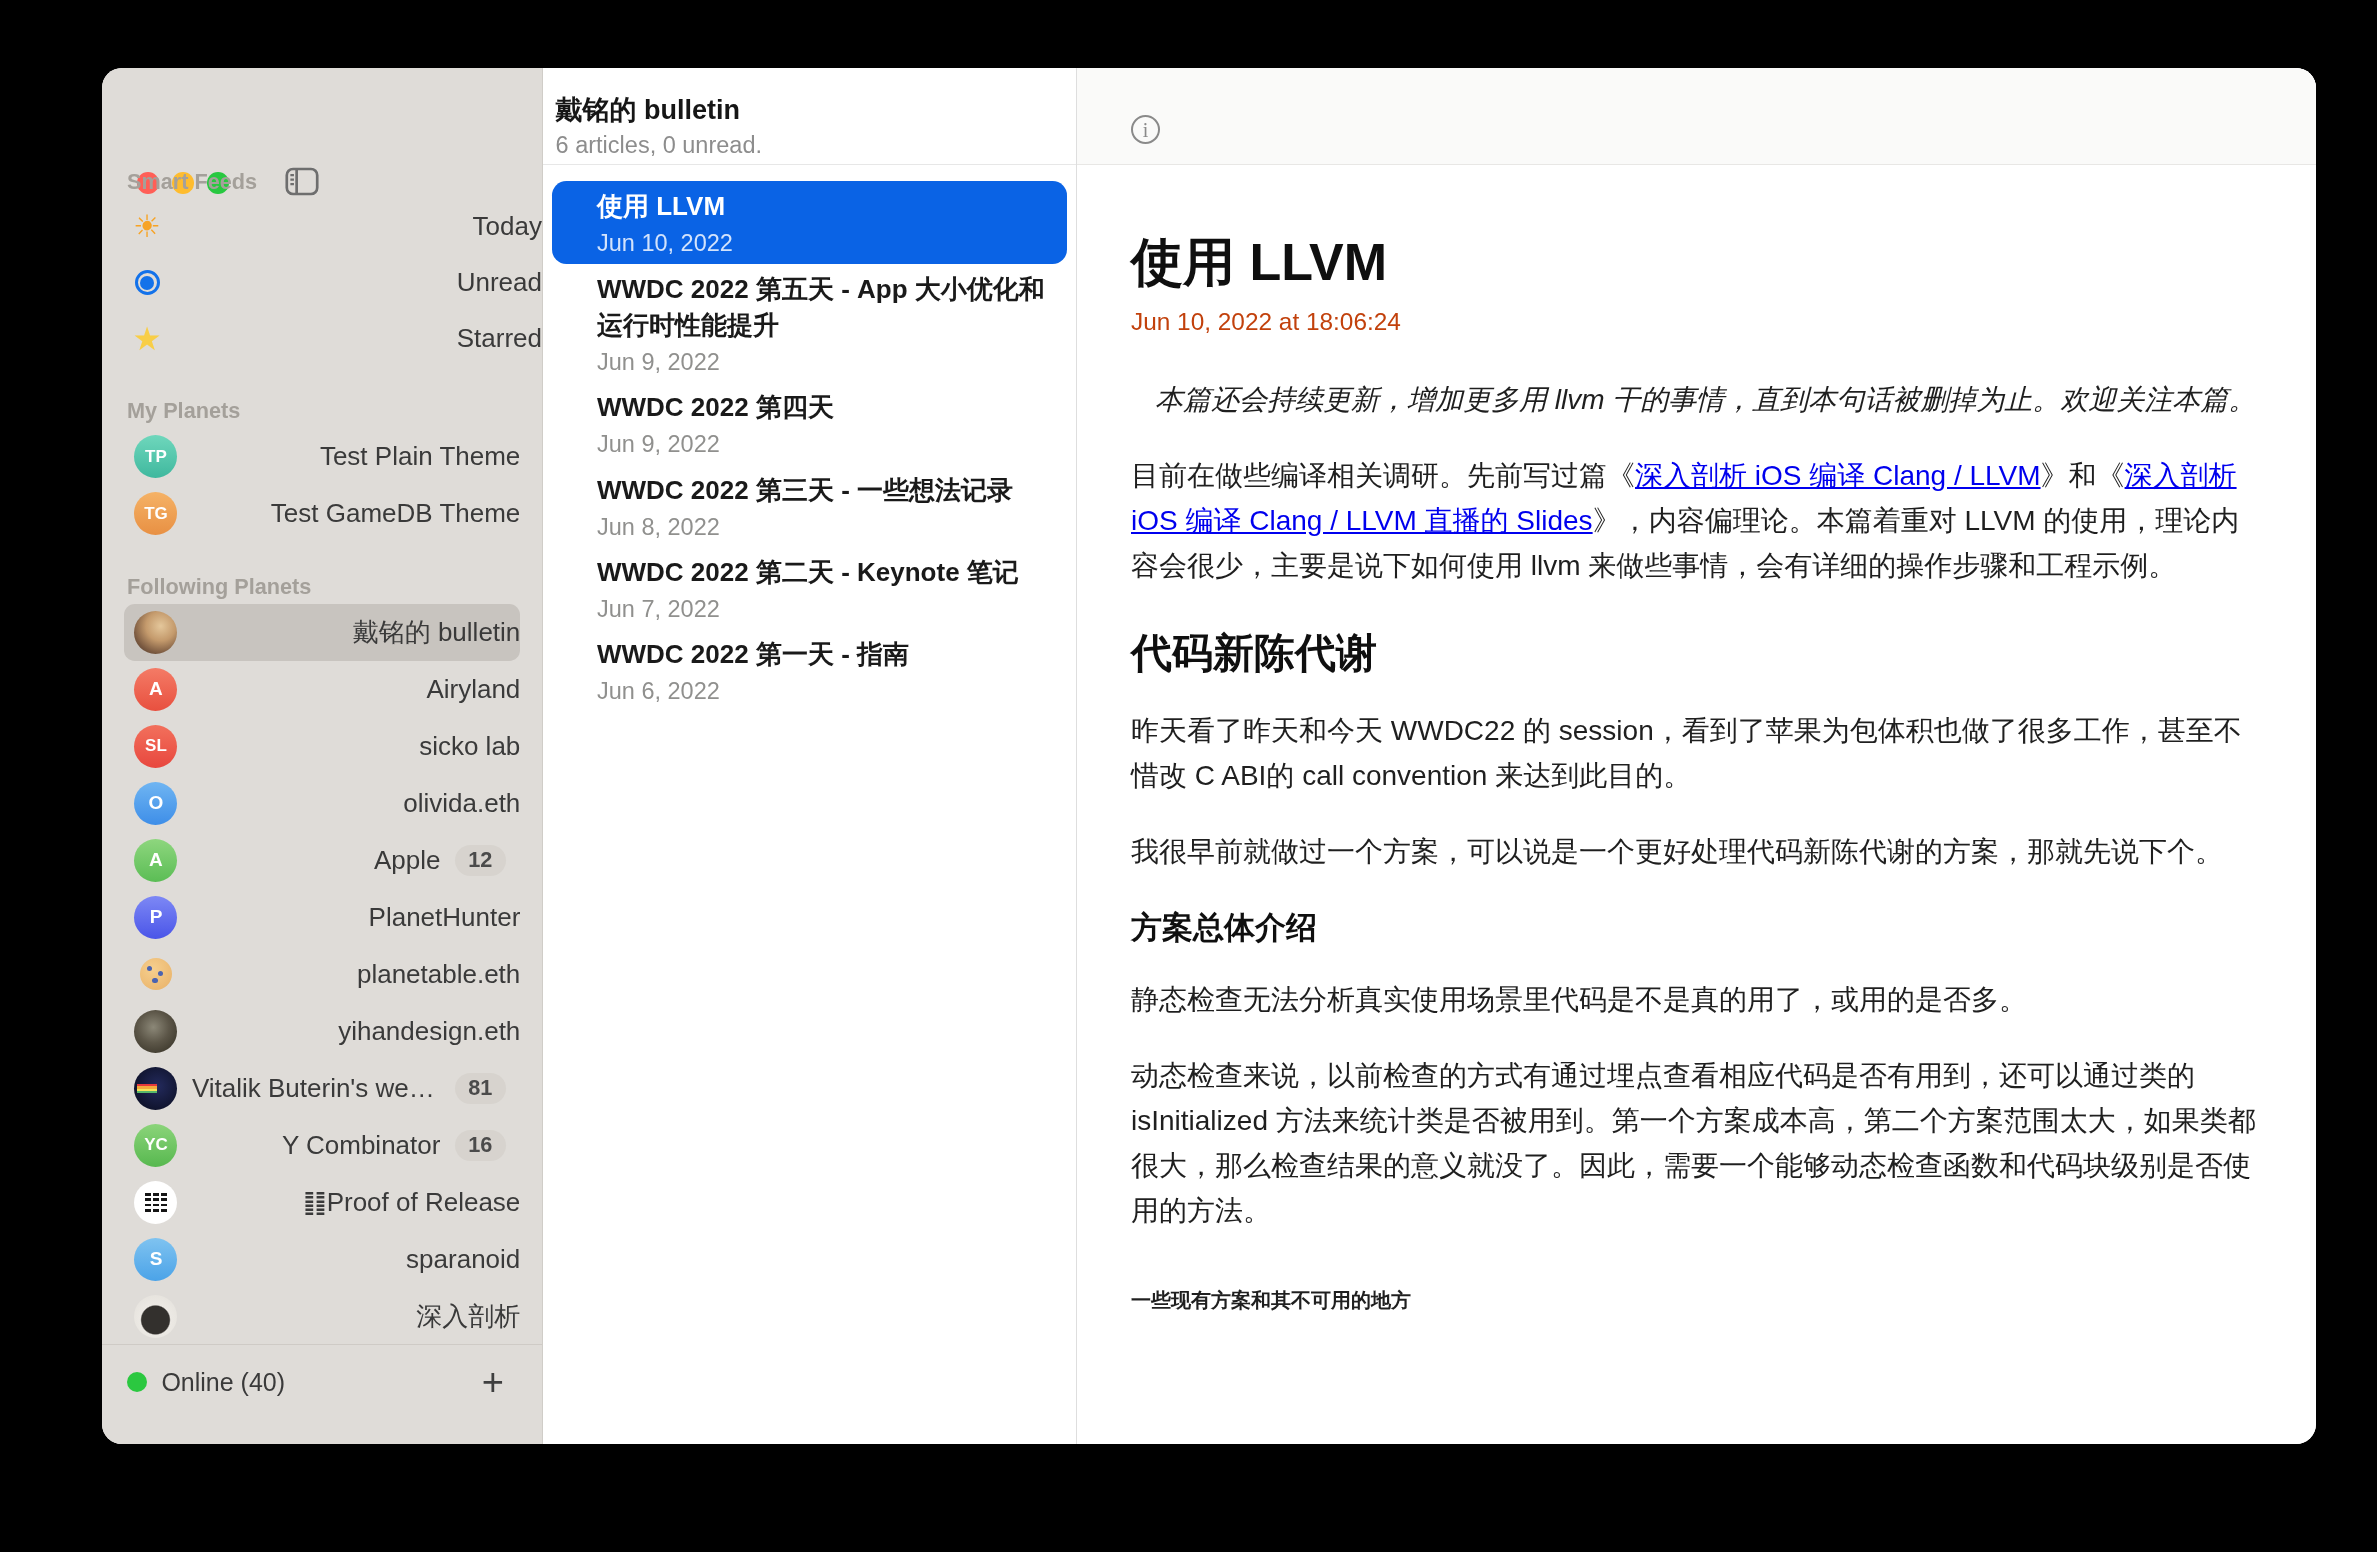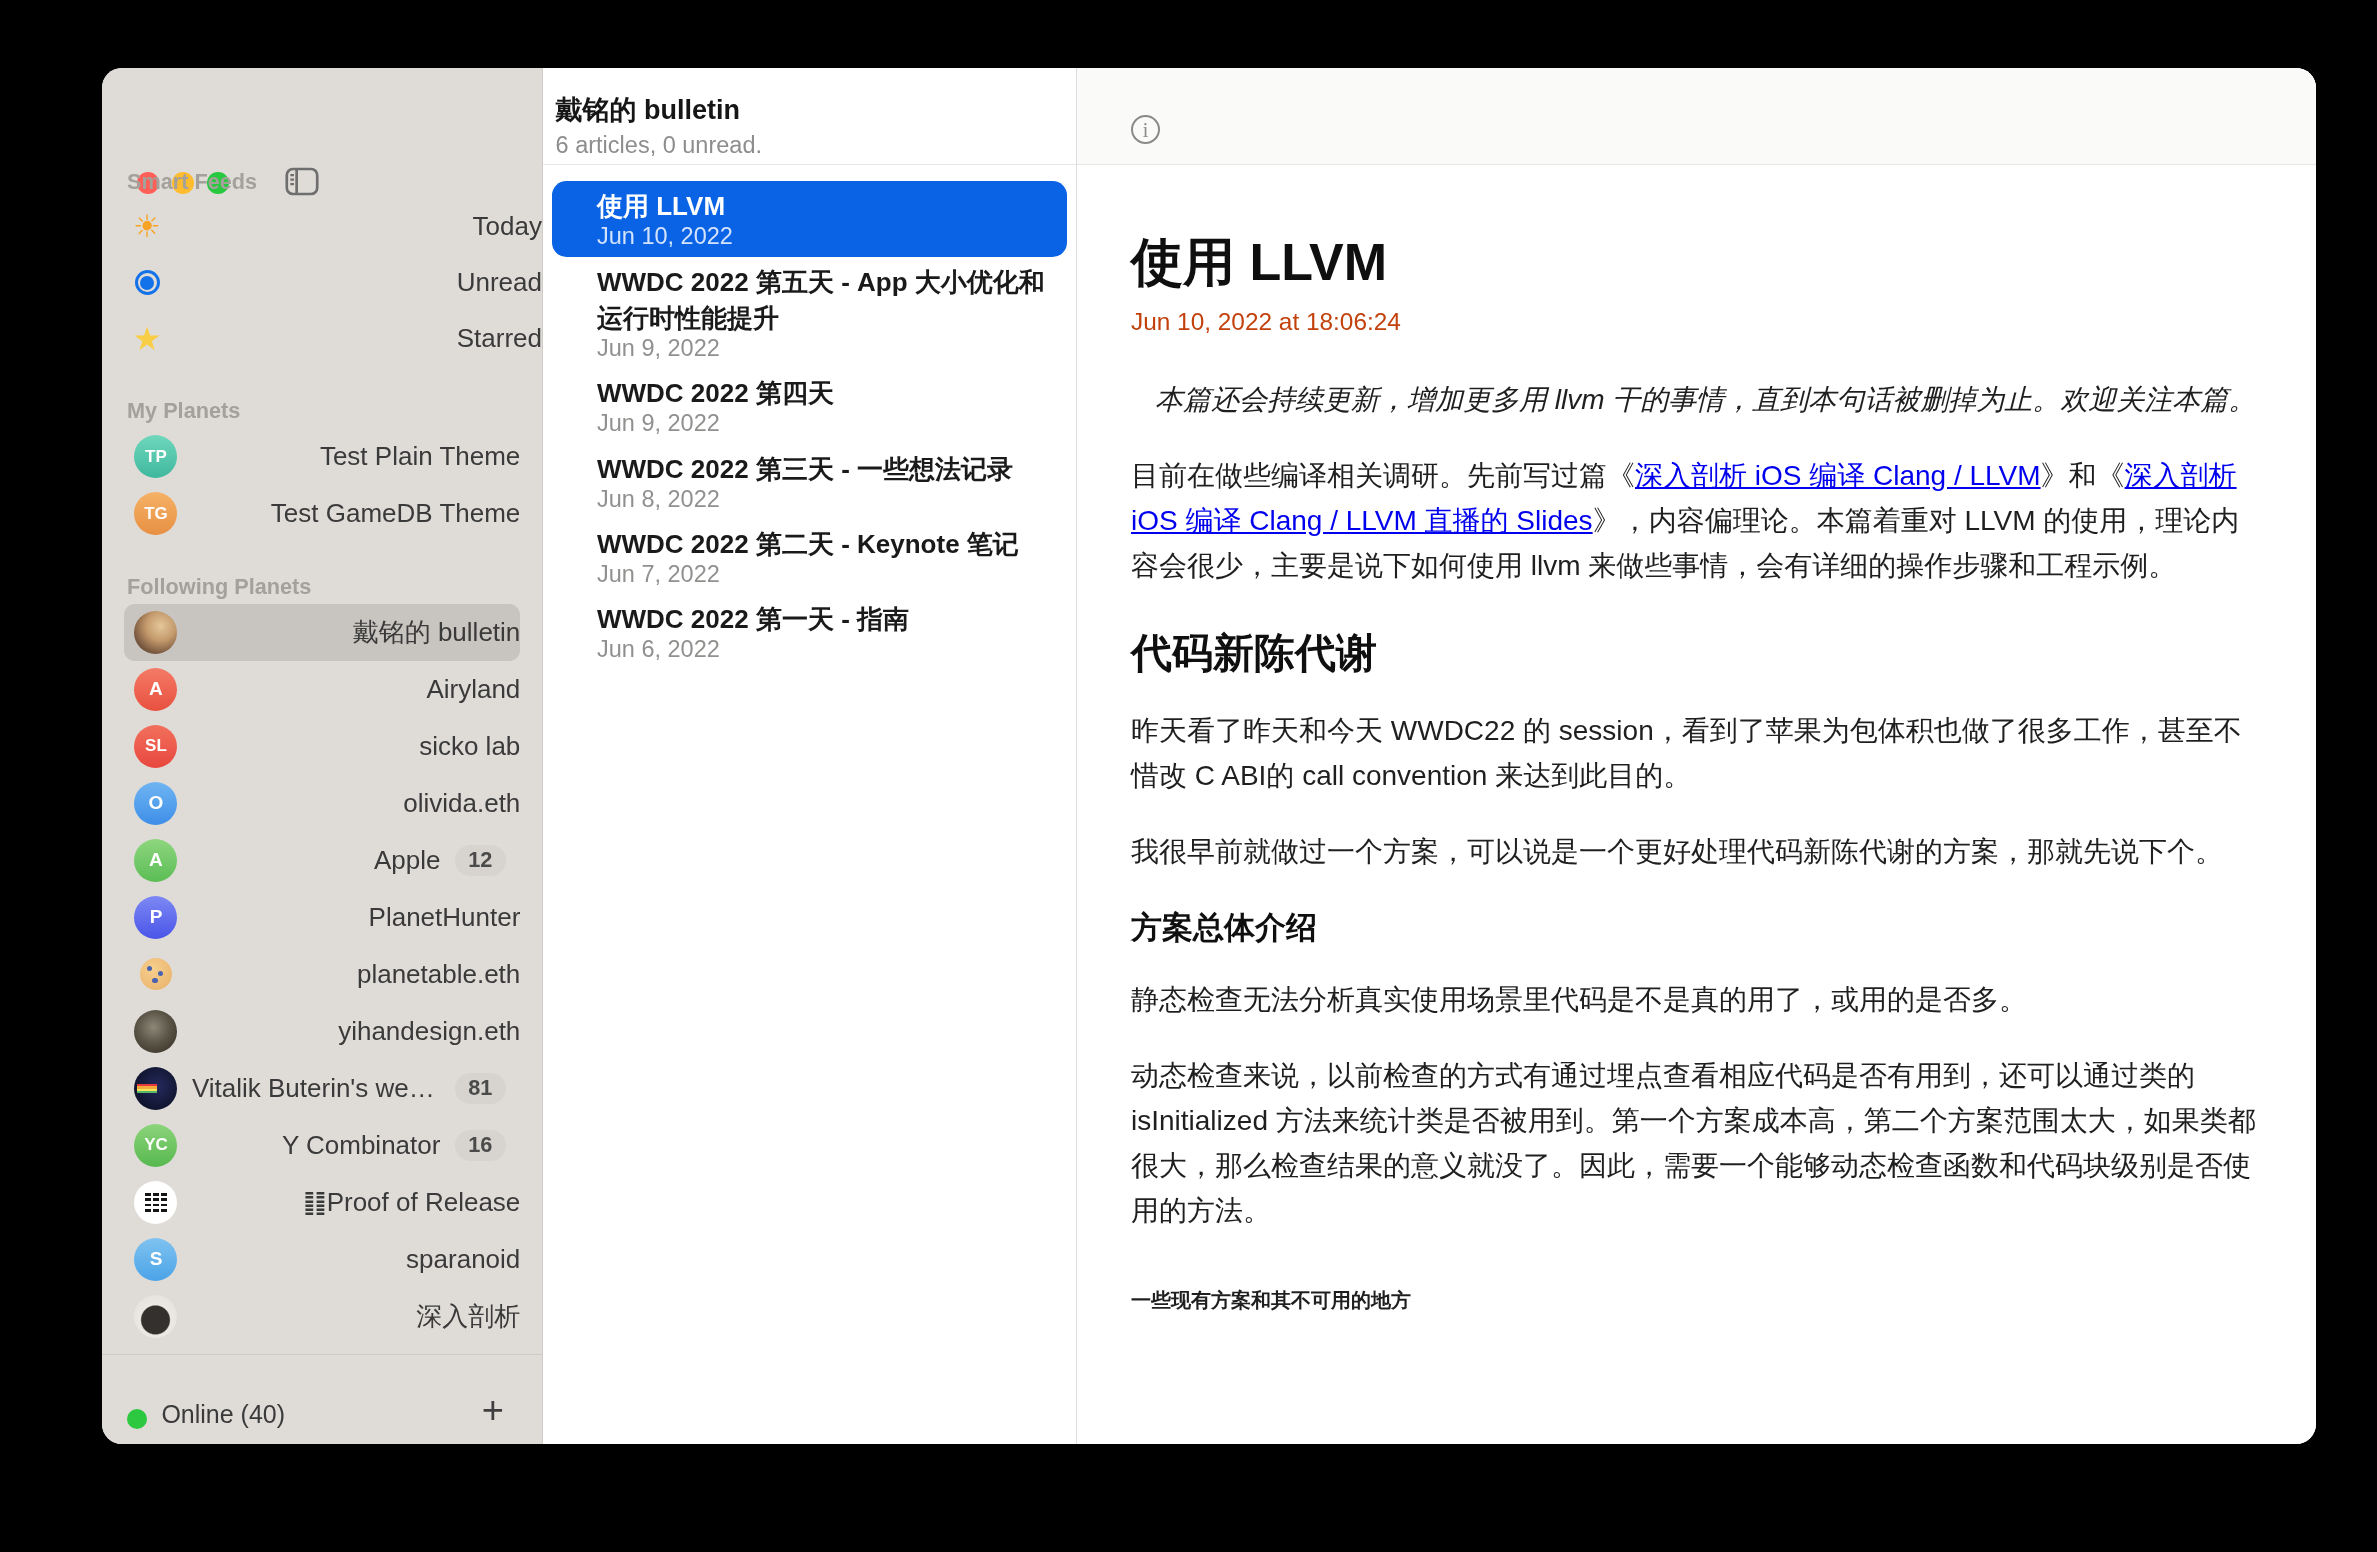--- a/index.html
+++ b/index.html
@@ -62,39 +62,39 @@
   .avatar .inner-small{width:32.5px;height:32.5px;border-radius:50%;position:relative;overflow:hidden;}
   .avatar .speck{position:absolute;width:5.4px;height:5.4px;border-radius:50%;background:#4A63B0;}
   .avatar .rainbow{position:absolute;left:2.7px;top:17px;width:20px;height:9px;
     background:linear-gradient(180deg,#E5383B 0 25%,#F4A93C 25% 50%,#F6E45A 50% 75%,#57B86A 75% 100%);}
   .avatar .gridglyph{display:flex;flex-direction:column;gap:2.7px;}
   .avatar .gridrow{display:flex;gap:2.7px;}
   .avatar .griddash{width:5.4px;height:2.7px;background:#151515;}
   .row-label{white-space:nowrap;overflow:hidden;text-overflow:ellipsis;flex:1;text-align:right;}
   .badge{margin-left:auto;margin-right:14.4px;background:var(--badge-bg);color:#4B4B4B;
     border-radius:902px;padding:2.7px 13.5px;font-size:21.7px;font-weight:700;flex:0 0 auto;}
-  .side-footer{position:absolute;left:0;right:0;bottom:2px;height:88px;
-    border-top:1.8px solid #CFCBC6;display:flex;align-items:flex-end;
+  .side-footer{position:absolute;left:0;right:0;bottom:12px;height:88px;
+    border-top:1.8px solid #CFCBC6;display:flex;align-items:center;
     padding:0 38px 12.6px 25px;}
   .online-dot{width:20px;height:20px;border-radius:50%;background:var(--green);
     margin-right:14.4px;flex:0 0 auto;}
   .online-text{font-size:25px;color:#3A3A3A;}
   .add-btn{margin-left:auto;font-size:38px;font-weight:400;color:#3F3F3F;line-height:1;}
 
   
   .middle{flex:0 0 534px;width:534px;background:#fff;border-right:1.8px solid #DEDEDE;
     display:flex;flex-direction:column;}
   .m-header{height:97px;flex:0 0 97px;padding:27px 18px 0 12.6px;
     border-bottom:1.8px solid #E7E7E7;}
   .m-title{font-size:27px;font-weight:700;color:#161616;line-height:31px;}
   .m-subtitle{font-size:23.5px;color:#8D8D8D;margin-top:7.2px;line-height:25px;}
   .article-list{flex:1;overflow:hidden;padding:16.2px 9px 0 9px;}
   .article-row{border-radius:14.4px;padding:7.2px 21.7px 7.2px 45px;}
   .article-title{font-size:26px;font-weight:700;line-height:36px;color:#1A1A1A;margin:0;}
-  .article-date{font-size:23.5px;color:#90908E;line-height:25px;margin-top:0;}
+  .article-date{font-size:23.5px;color:#90908E;line-height:25px;margin-top:7px;}
   .article-row.selected{background:var(--accent);}
   .article-row.selected .article-title{color:#FFFFFF;}
   .article-row.selected .article-date{color:#D3E3FC;}
 
   
   .reader{flex:1;min-width:0;display:flex;flex-direction:column;background:#fff;}
   .r-toolbar{height:97px;flex:0 0 97px;background:#FAFAF9;
     border-bottom:1.8px solid #E8E7E5;padding:47px 0 0 54px;}
   .info-btn{width:29px;height:29px;border:2.3px solid #8A8A8A;border-radius:50%;
     color:#8A8A8A;display:flex;align-items:center;justify-content:center;}

